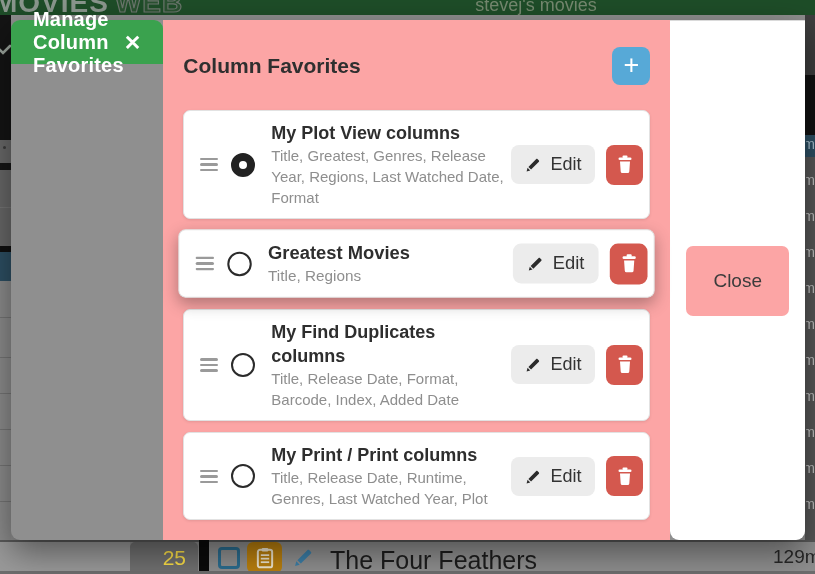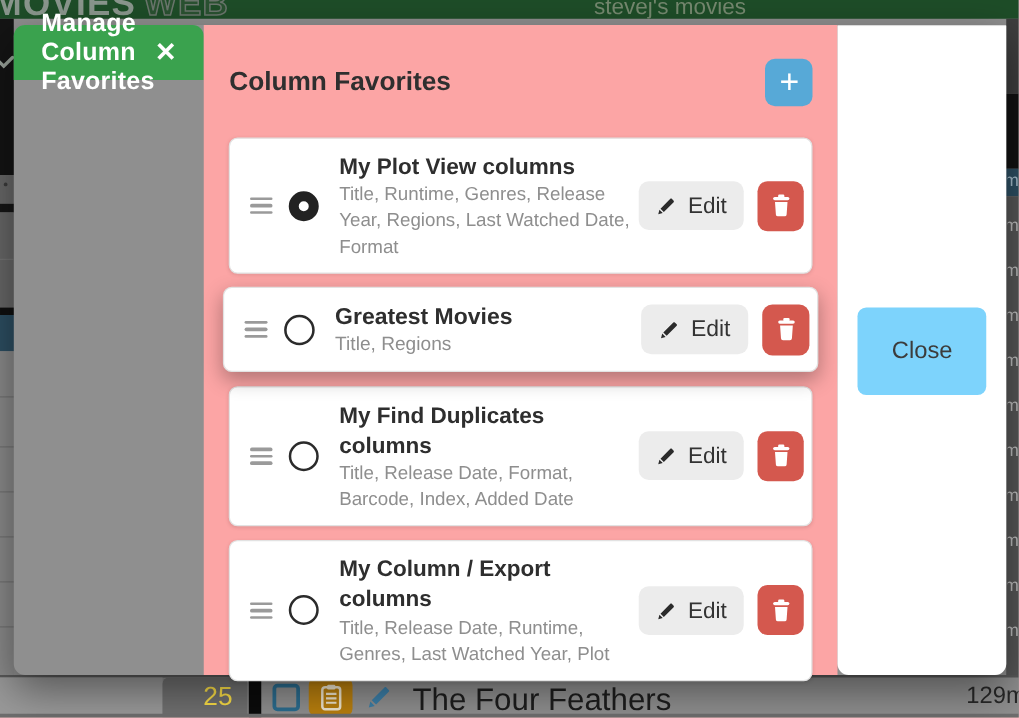--- a/index.html
+++ b/index.html
@@ -48,21 +48,21 @@
   .drag-handle div { height:2.5px; background:#9a9a9a; border-radius:2px; }
   .radio { width:24px; height:24px; border-radius:50%; border:2.5px solid #2b2b2b; margin-right:16px; flex-shrink:0; background:#fff; cursor:pointer; }
   .radio.checked { border-width:8.5px; border-color:#222; }
   .fav-info { flex:1 1 auto; min-width:0; padding:2px 0; }
   .fav-name { font-size:18px; font-weight:700; color:#2e2e2e; line-height:1.35; }
   .fav-cols { font-size:15px; color:#8e8e8e; line-height:1.4; max-width:490px; }
   .edit-btn { display:flex; align-items:center; gap:8px; background:#ececec; border:none; border-radius:8px; padding:9px 14px; font-size:18px; color:#333; cursor:pointer; flex-shrink:0; }
   .del-btn { width:37px; height:40px; background:#d4584e; border:none; border-radius:8px; margin-left:11px; display:flex; align-items:center; justify-content:center; cursor:pointer; flex-shrink:0; }
 
   .modal-footer { flex:0 0 70px; background:#fff; border-top:1px solid #dadada; border-radius:0 0 9px 9px; display:flex; align-items:center; justify-content:flex-end; padding:0 16px; }
-  .close-btn { background:#7dd3fc; border:none; border-radius:7px; padding:24px 27px; font-size:19px; color:#3c3c3c; cursor:pointer; }
+  .close-btn { background:#fca5a5; border:none; border-radius:7px; padding:24px 27px; font-size:19px; color:#3c3c3c; cursor:pointer; }
 </style>
 </head>
 <body>
 
 <div class="screen">
 
   <div class="topbar">
     <div class="logo">
       <span>MOVIES</span><span class="web">WEB</span>
     </div>
@@ -155,21 +155,21 @@
 
         <div class="fav-row">
           <div class="drag-handle">
               <div></div>
               <div></div>
               <div></div>
             </div>
           <div class="radio checked"></div>
           <div class="fav-info">
             <div class="fav-name">My Plot View columns</div>
-            <div class="fav-cols">Title, Runtime, Genres, Release Year, Regions, Last Watched Date, Format</div>
+            <div class="fav-cols">Title, Greatest, Genres, Release Year, Regions, Last Watched Date, Format</div>
           </div>
           <button class="edit-btn">
             <svg width="17" height="17" viewBox="0 0 16 16">
                 <path d="M1.5 14.5l.9-3.4 2.5 2.5-3.4.9zM3.2 10.3l7.4-7.4c.3-.3.8-.3 1.1 0l1.4 1.4c.3.3.3.8 0 1.1l-7.4 7.4-2.5-2.5z" fill="#2b2b2b"></path>
               </svg>
             <span>Edit</span>
           </button>
           <button class="del-btn">
             <svg width="16" height="19" viewBox="0 0 16 18">
                 <rect x="5.5" y="0" width="5" height="2.6" rx="1" fill="#fff"></rect>
@@ -232,21 +232,21 @@
         </div>
 
         <div class="fav-row">
           <div class="drag-handle">
               <div></div>
               <div></div>
               <div></div>
             </div>
           <div class="radio"></div>
           <div class="fav-info">
-            <div class="fav-name">My Column / Export columns</div>
+            <div class="fav-name">My Print / Print columns</div>
             <div class="fav-cols">Title, Release Date, Runtime, Genres, Last Watched Year, Plot</div>
           </div>
           <button class="edit-btn">
             <svg width="17" height="17" viewBox="0 0 16 16">
                 <path d="M1.5 14.5l.9-3.4 2.5 2.5-3.4.9zM3.2 10.3l7.4-7.4c.3-.3.8-.3 1.1 0l1.4 1.4c.3.3.3.8 0 1.1l-7.4 7.4-2.5-2.5z" fill="#2b2b2b"></path>
               </svg>
             <span>Edit</span>
           </button>
           <button class="del-btn">
             <svg width="16" height="19" viewBox="0 0 16 18">

